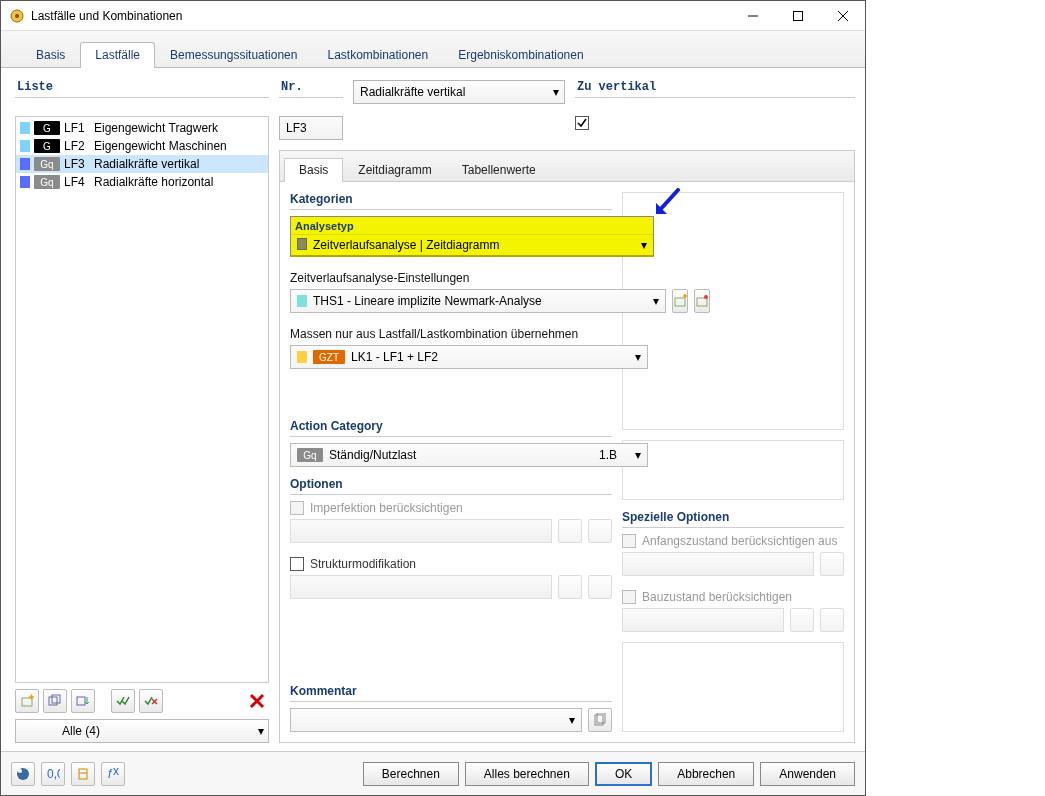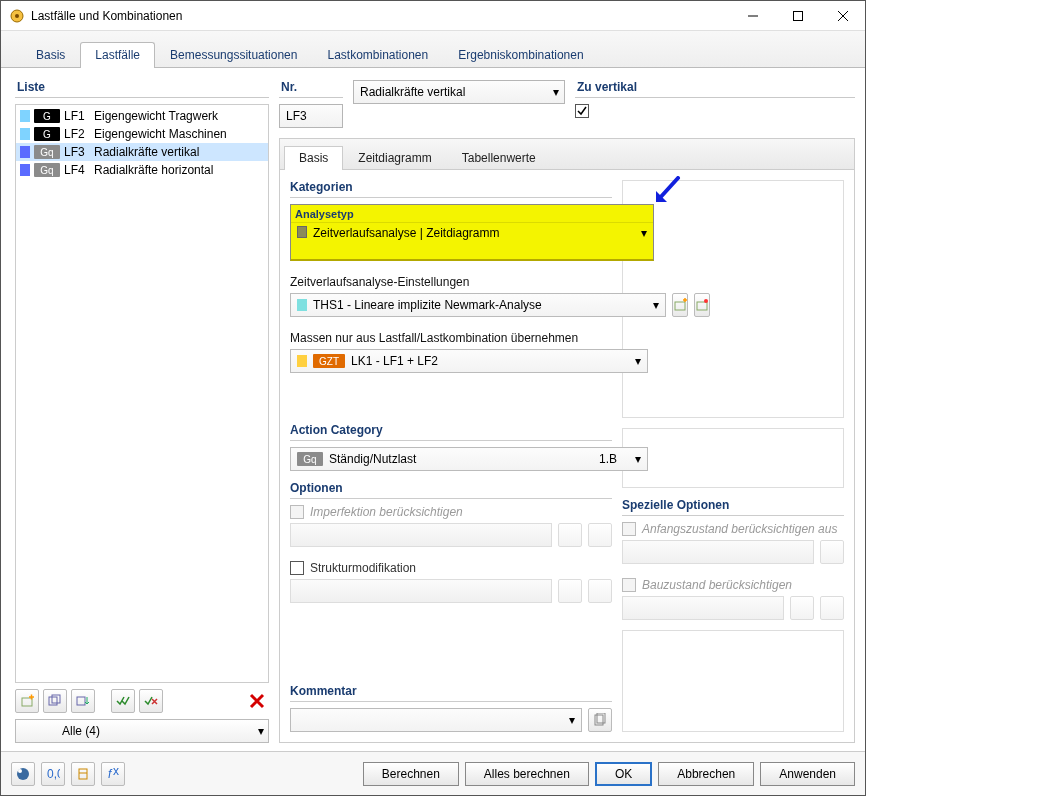--- a/index.html
+++ b/index.html
@@ -10,21 +10,21 @@
 .titlebar .title { flex:1; }
 .titlebar .ctrls { display:flex; }
 .titlebar .ctrls div { width:45px; height:29px; display:flex; align-items:center; justify-content:center; }
 .maintabs { display:flex; border-bottom:1px solid #bbb; background:linear-gradient(#f8f8f8,#eee); padding:10px 6px 0 20px; gap:0; }
 .maintabs .tab { padding:5px 14px 6px; color:#1a3c70; cursor:pointer; border:1px solid transparent; border-bottom:none; position:relative; top:1px; }
 .maintabs .tab.active { background:#fff; border-color:#bbb; border-radius:3px 3px 0 0; }
 .body { flex:1; display:flex; padding:12px 10px 8px 14px; gap:10px; background:#fff; min-height:0; }
 .left { width:254px; display:flex; flex-direction:column; }
 .right { flex:1; display:flex; flex-direction:column; min-width:0;}
 .grouplabel { color:#1a3c70; font-weight:600; margin-bottom:4px; padding:0 2px 3px; }
-.borderbottom { border-bottom:1px solid #c9c9c9; margin-bottom:6px; }
+.borderbottom { border-bottom:1px solid #c9c9c9; margin-bottom:18px;font-family:Liberation Mono, monospace; }
 .listbox { flex:1; border:1px solid #ccc; background:#fff; padding:2px 0; overflow:auto; }
 .listrow { display:flex; align-items:center; height:18px; padding:0 4px; gap:4px; cursor:default; }
 .listrow.sel { background:#cde6ff; }
 .swatch { width:10px; height:12px; display:inline-block; }
 .badge { display:inline-flex; align-items:center; justify-content:center; height:14px; padding:0 6px; color:#fff; font-size:10px; border-radius:1px; min-width:26px; }
 .lfid { width:26px; }
 .toolbarL { display:flex; gap:4px; margin-top:6px; align-items:center; }
 .tbtn { width:24px; height:24px; border:1px solid #bbb; background:linear-gradient(#fff,#e9e9e9); display:flex; align-items:center; justify-content:center; cursor:pointer; border-radius:2px; }
 .tbtn svg { pointer-events:none; }
 .filter { margin-top:6px; height:24px; border:1px solid #bbb; background:linear-gradient(#fff,#f1f1f1); display:flex; align-items:center; padding:0 6px; position:relative; }
@@ -35,29 +35,29 @@
 .checkbox { width:14px; height:14px; border:1px solid #555; background:#fff; display:inline-flex; align-items:center; justify-content:center; }
 .subarea { flex:1; border:1px solid #ccc; margin-top:10px; display:flex; flex-direction:column; }
 .subtabs { display:flex; background:linear-gradient(#f7f7f7,#e9e9e9); border-bottom:1px solid #ccc; padding:6px 4px 0 4px; }
 .subtabs .stab { padding:4px 14px 5px; border:1px solid transparent; border-bottom:none; cursor:pointer; color:#222; position:relative; top:1px; }
 .subtabs .stab.active { background:#fff; border-color:#ccc; }
 .subbody { flex:1; padding:10px 10px 10px 10px; display:flex; gap:10px; overflow:auto; background:#fff; }
 .colL { flex:1.45; display:flex; flex-direction:column; gap:10px; min-width:0; }
 .colR { flex:1; display:flex; flex-direction:column; gap:10px; min-width:0; }
 .section { }
 .section .shead { color:#1a3c70; font-weight:600; border-bottom:1px solid #ccc; padding-bottom:3px; margin-bottom:6px; }
-.hlbox { background:#f4f400; border:1px solid #888; padding:3px 0 16px; border-bottom:2px solid #b3a800; }
+.hlbox { background:#f4f400; border:1px solid #888; padding:3px 0 0; border-bottom:2px solid #b3a800; }
 .hlbox .shead2 { color:#1a3c70; font-weight:600; padding:0 4px 2px; font-size:11px; }
 .hlbox .selrow { display:flex; padding:3px 6px; gap:6px; border-top:1px solid rgba(0,0,0,.1); position:relative; }
 .hlbox .selrow .dd { position:absolute; right:6px; }
 .plainrow { border:1px solid #bbb; background:linear-gradient(#fcfcfc,#f3f3f3); height:24px; display:flex; align-items:center; padding:0 6px; gap:6px; position:relative; }
 .plainrow .dd { position:absolute; right:6px; }
 .val { margin-left:auto; padding-right:24px; }
 .optlabel { display:flex; align-items:center; gap:6px; color:#333; }
-.optlabel.dis { color:#9a9a9a;font-style:italic; }
+.optlabel.dis { color:#9a9a9a; }
 .optlabel.dis .checkbox { border-color:#bbb; background:#f4f4f4; }
 .blank { height:24px; border:1px solid #ddd; background:linear-gradient(#fbfbfb,#f0f0f0); }
 .arrow { position:absolute; width:30px; height:30px; }
 .footer { height:44px; border-top:1px solid #ccc; display:flex; align-items:center; padding:0 10px; gap:6px; background:#f7f7f7; }
 .footer .spacer { flex:1; }
 .footer button { height:24px; padding:0 18px; border:1px solid #888; background:linear-gradient(#fff,#e7e7e7); cursor:pointer; }
 .footer button.primary { border:2px solid #2a72c8; padding:0 18px; }
 fieldset.placeholder { border:1px solid #ddd; min-height:60px; margin:0;}
 </style>
 </head>

